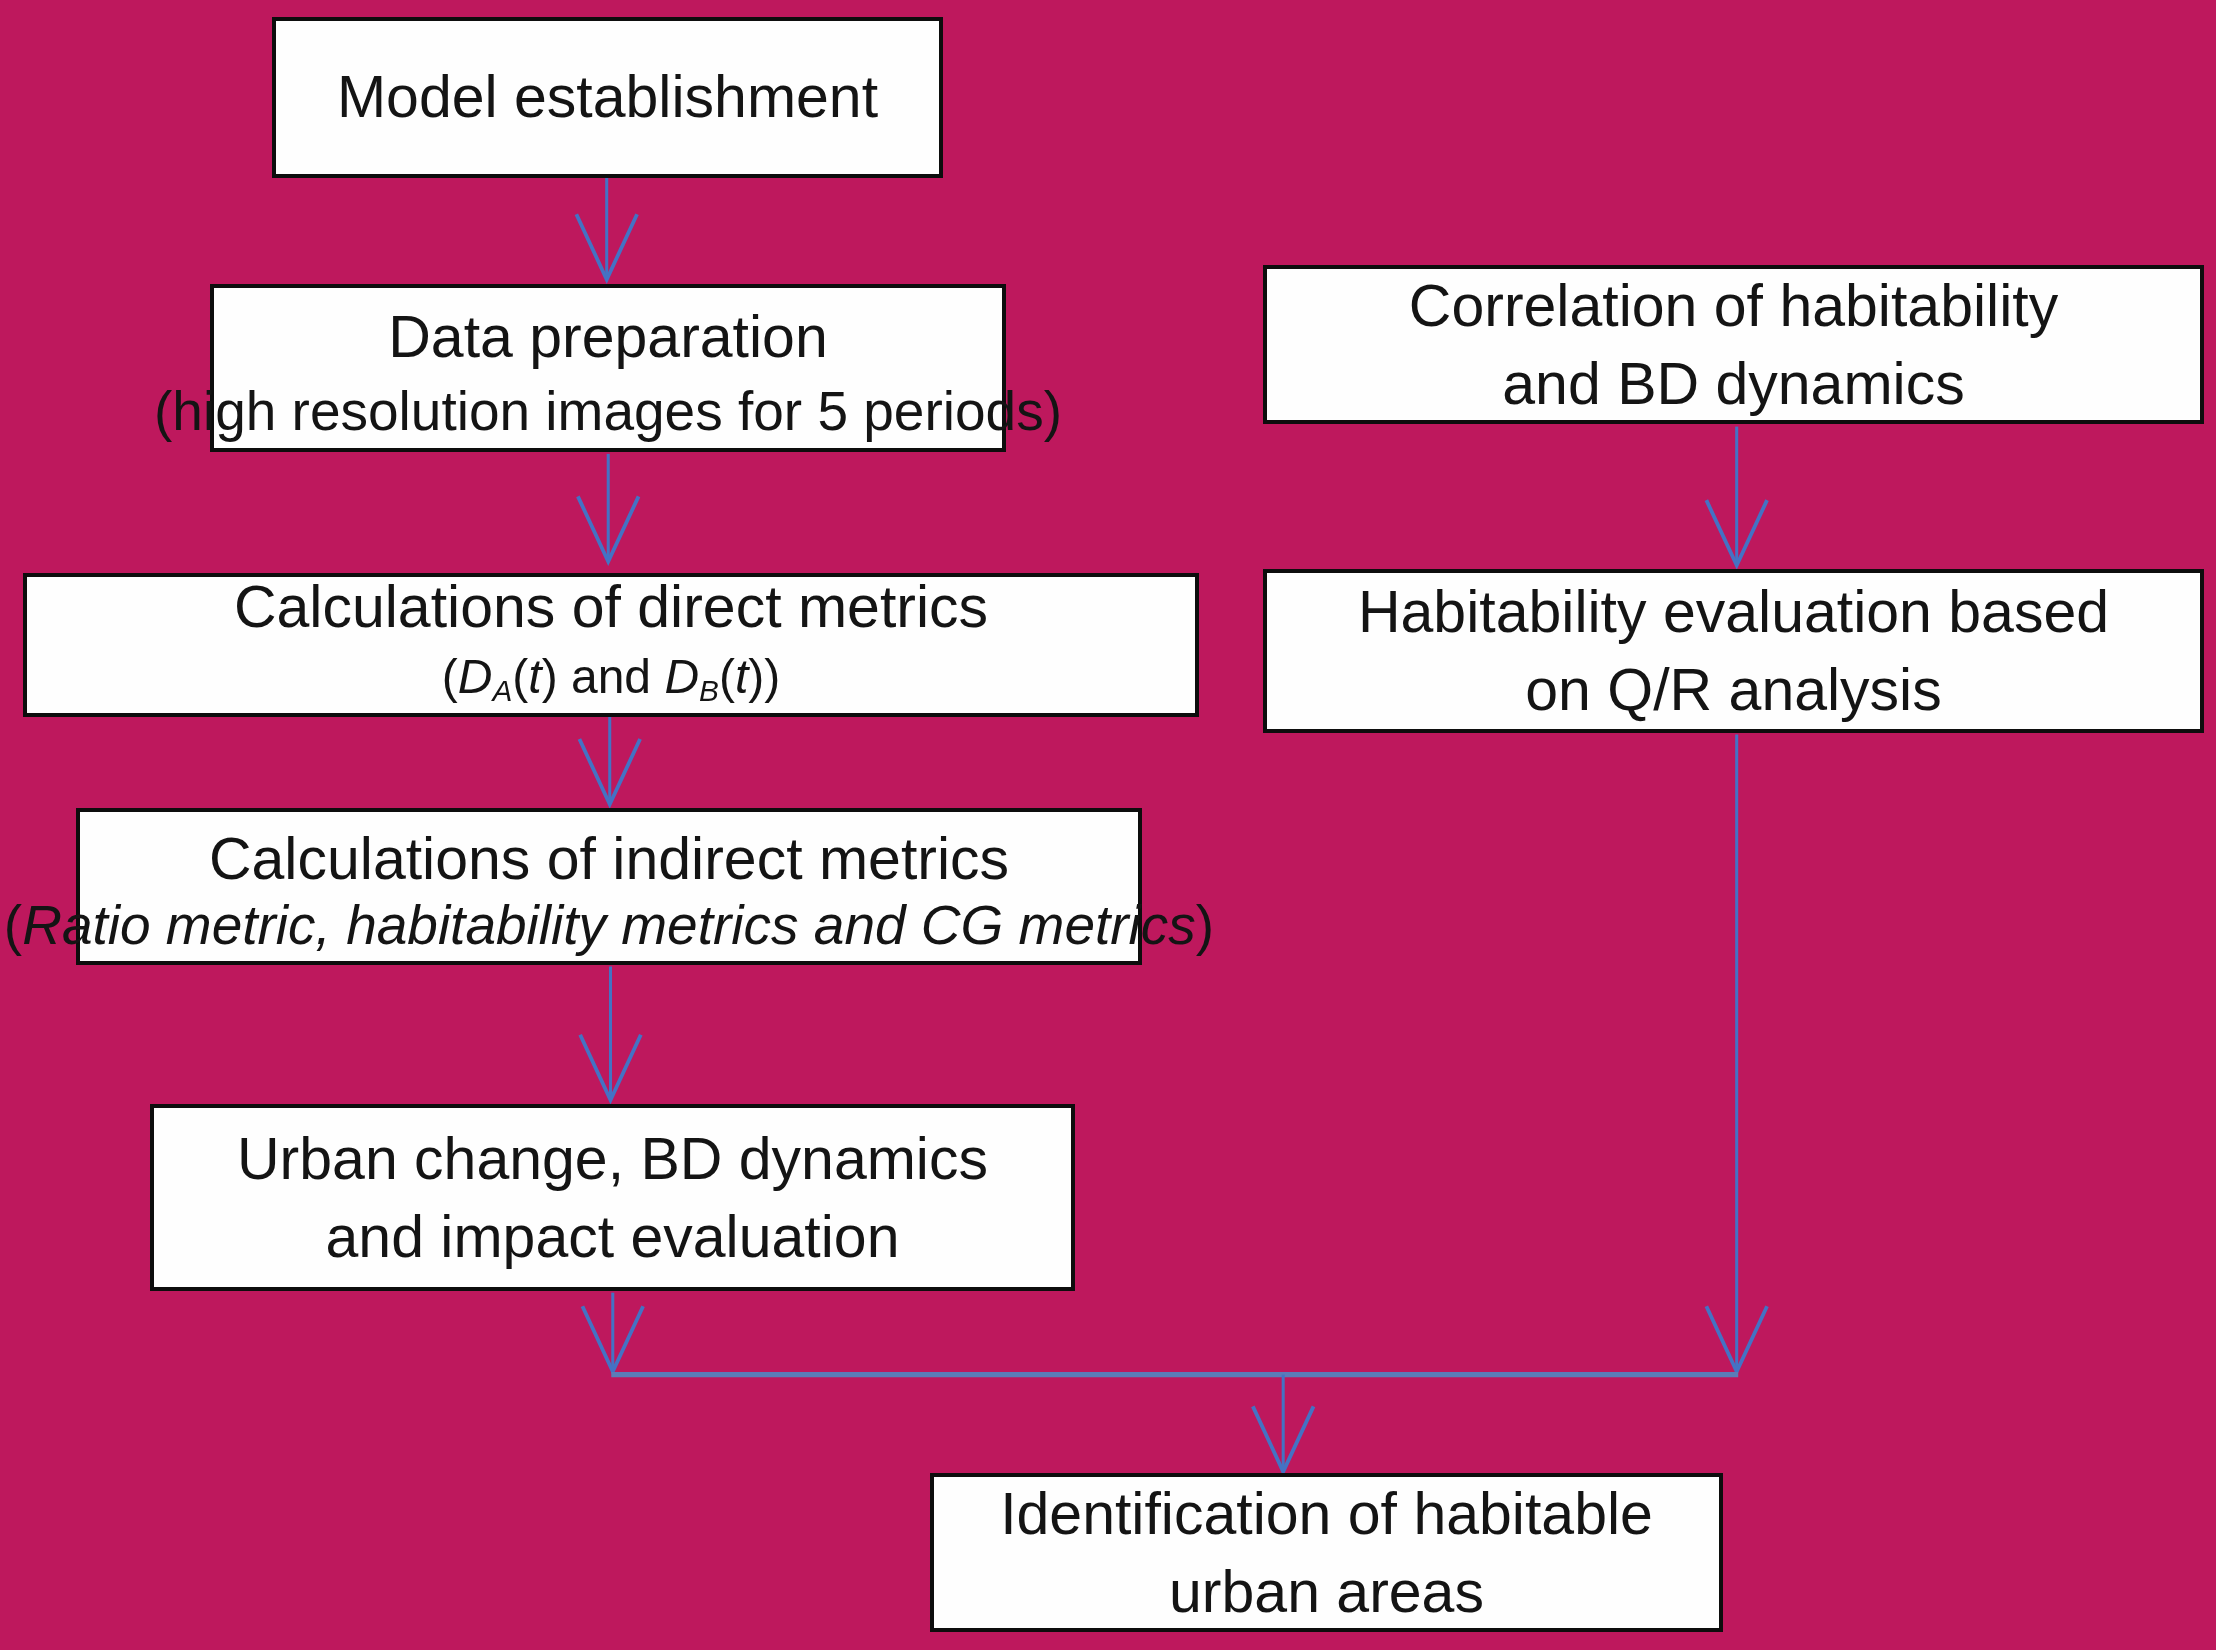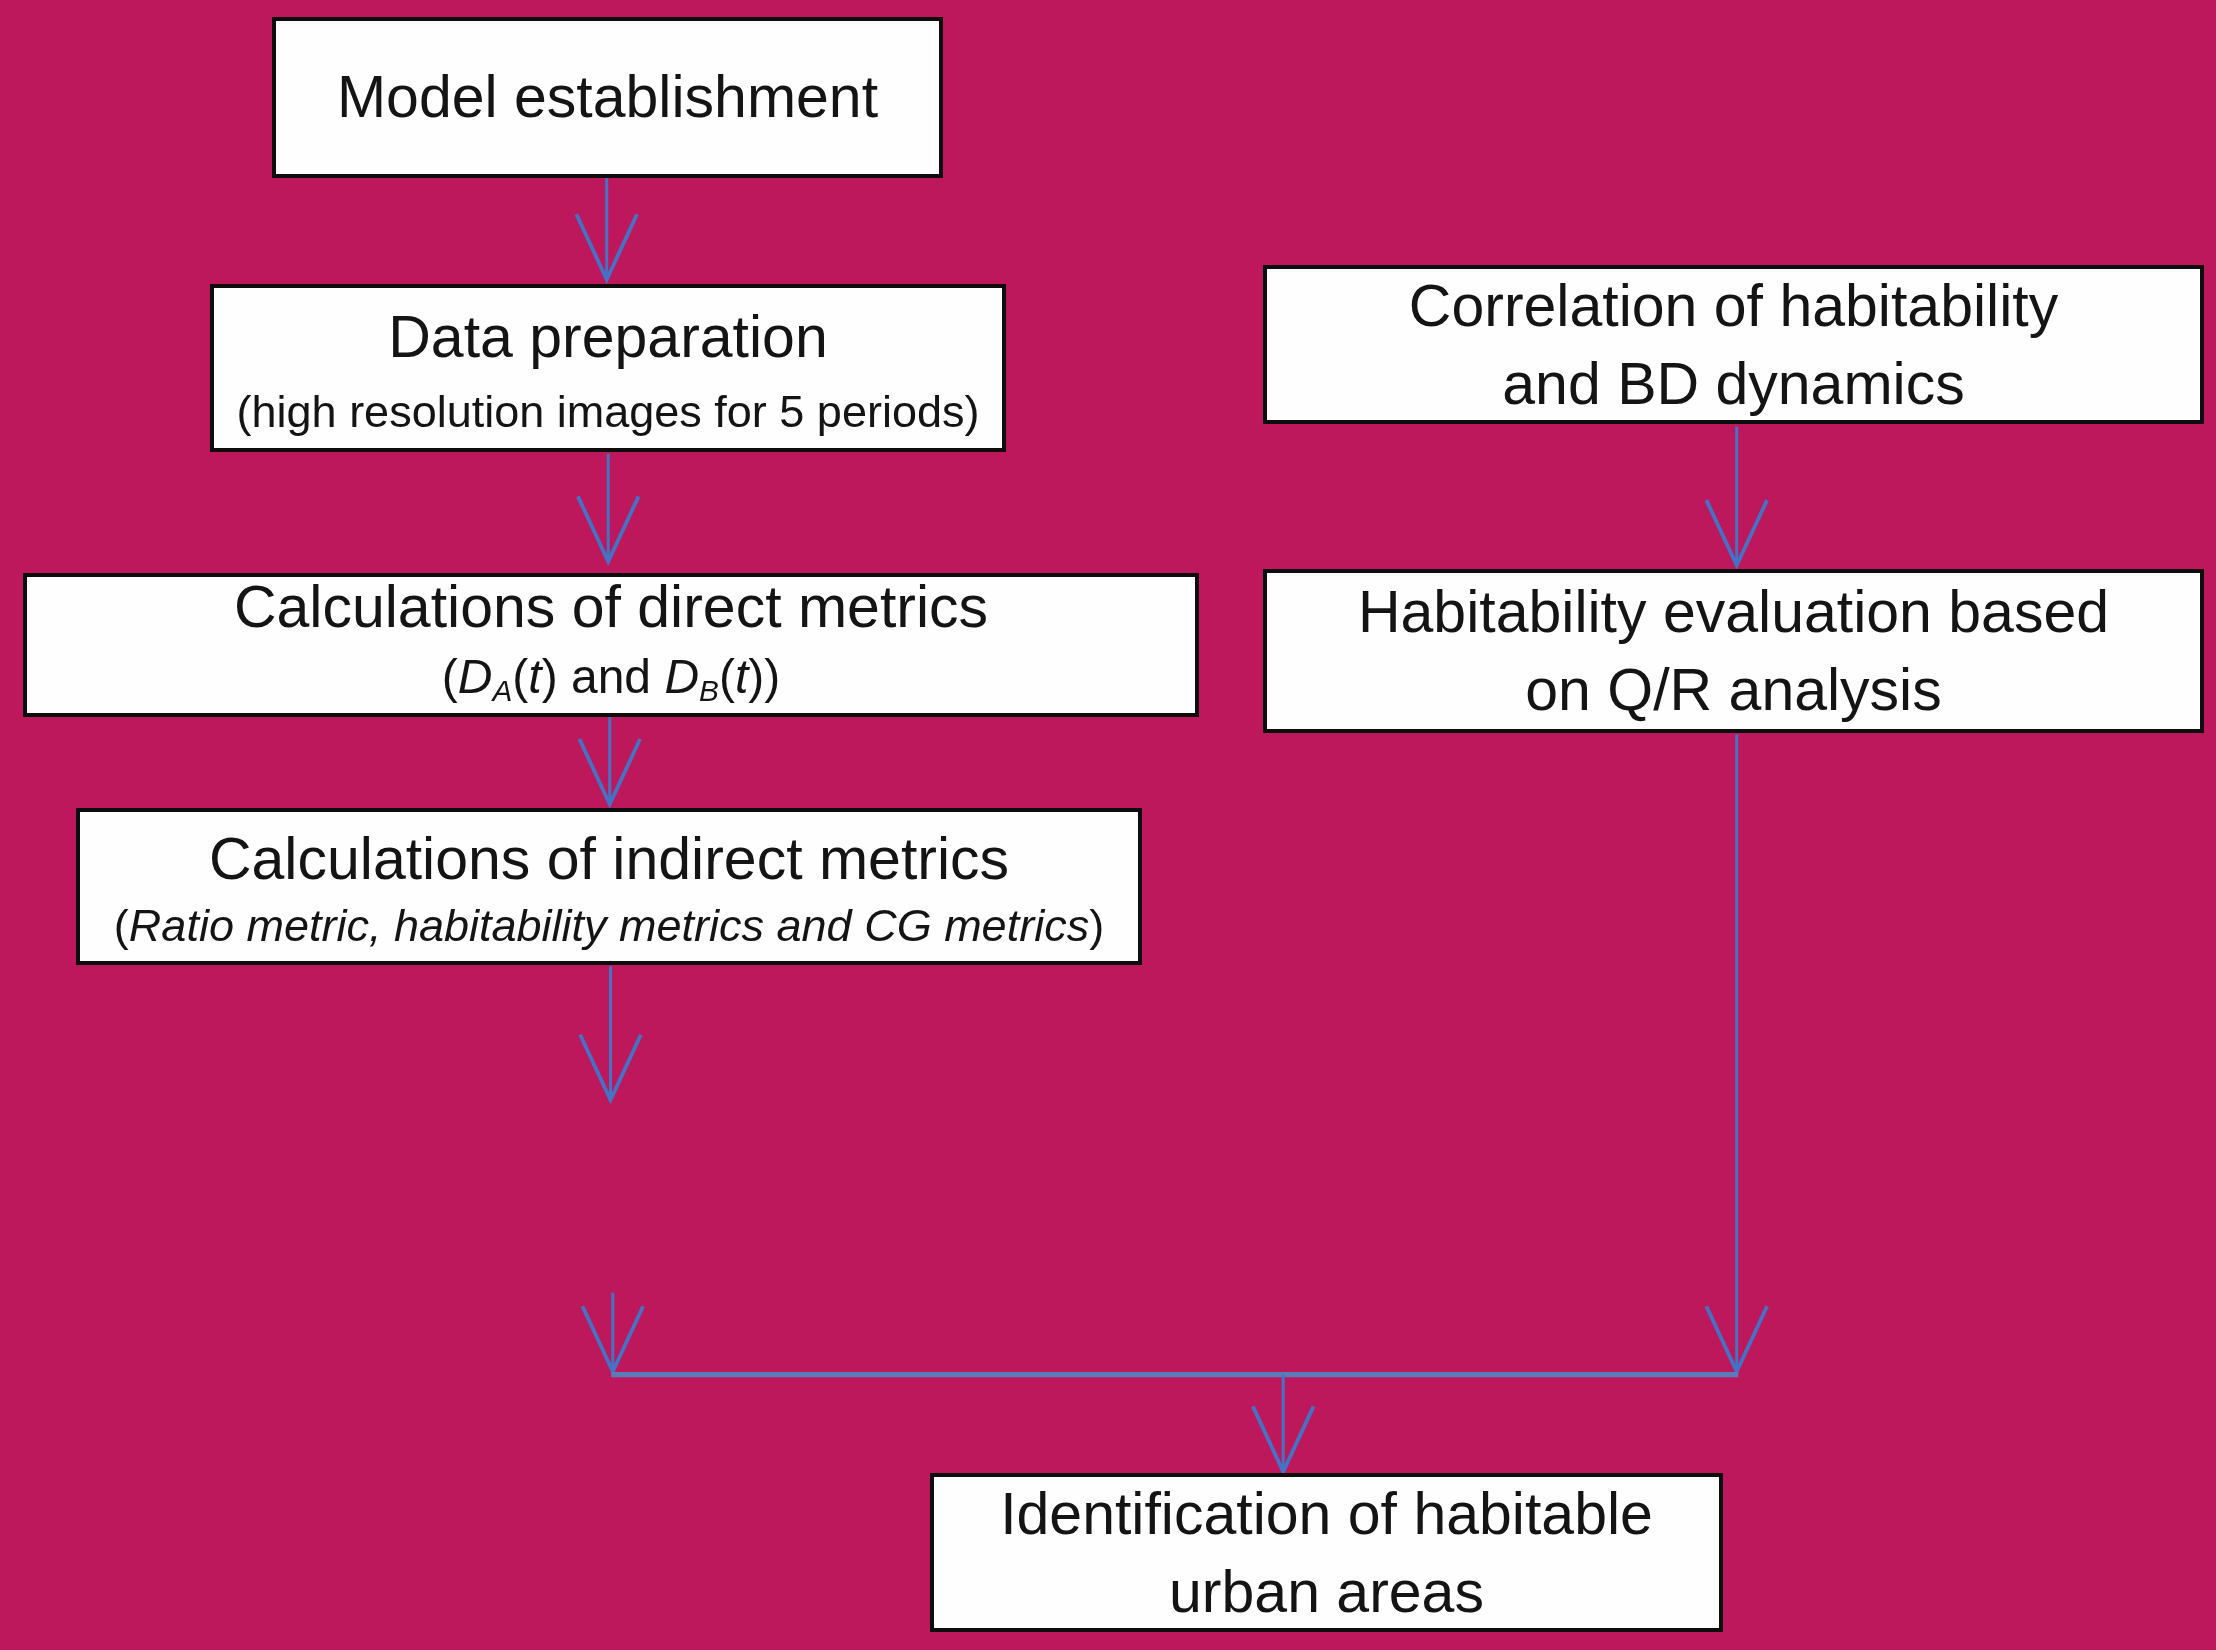--- a/index.html
+++ b/index.html
@@ -26,21 +26,21 @@
     justify-content: center;
     align-items: center;
     text-align: center;
   }
   .t-main {
     font-size: 59px;
     line-height: 78px;
     white-space: nowrap;
   }
   .t-sub {
-    font-size: 45px;
+    font-size: 55px;
     line-height: 55px;
     white-space: nowrap;
   }
   .t-formula {
     font-size: 48px;
     line-height: 61px;
     white-space: nowrap;
   }
   .it { font-style: italic; }
   .sb {
@@ -121,20 +121,24 @@
   <div class="box" style="left:23px; top:565px; width:1176px; height:144px;margin-top:8px;">
     <div class="t-main">Calculations of direct metrics</div>
     <div class="t-formula"><span>(</span><span class="it">D</span><span class="sb">A</span><span>(</span><span class="it">t</span><span>) and </span><span class="it">D</span><span class="sb">B</span><span>(</span><span class="it">t</span><span>))</span></div>
   </div>
 
   <div class="box" style="left:76px; top:808px; width:1066px; height:157px;">
     <div class="t-main">Calculations of indirect metrics</div>
     <div class="t-sub"><span>(</span><span class="it">Ratio metric, habitability metrics and CG metrics</span><span>)</span></div>
   </div>
 
+  <div class="box" style="left:150px; top:1104px; width:925px; height:187px;">
+    <div class="t-main">Urban change, BD dynamics</div>
+    <div class="t-main">and impact evaluation</div>
+  </div>
 
   <div class="box" style="left:1263px; top:569px; width:941px; height:164px;">
     <div class="t-main">Habitability evaluation based</div>
     <div class="t-main">on Q/R analysis</div>
   </div>
 
   <div class="box" style="left:1263px; top:265px; width:941px; height:159px;">
     <div class="t-main">Correlation of habitability</div>
     <div class="t-main">and BD dynamics</div>
   </div>

